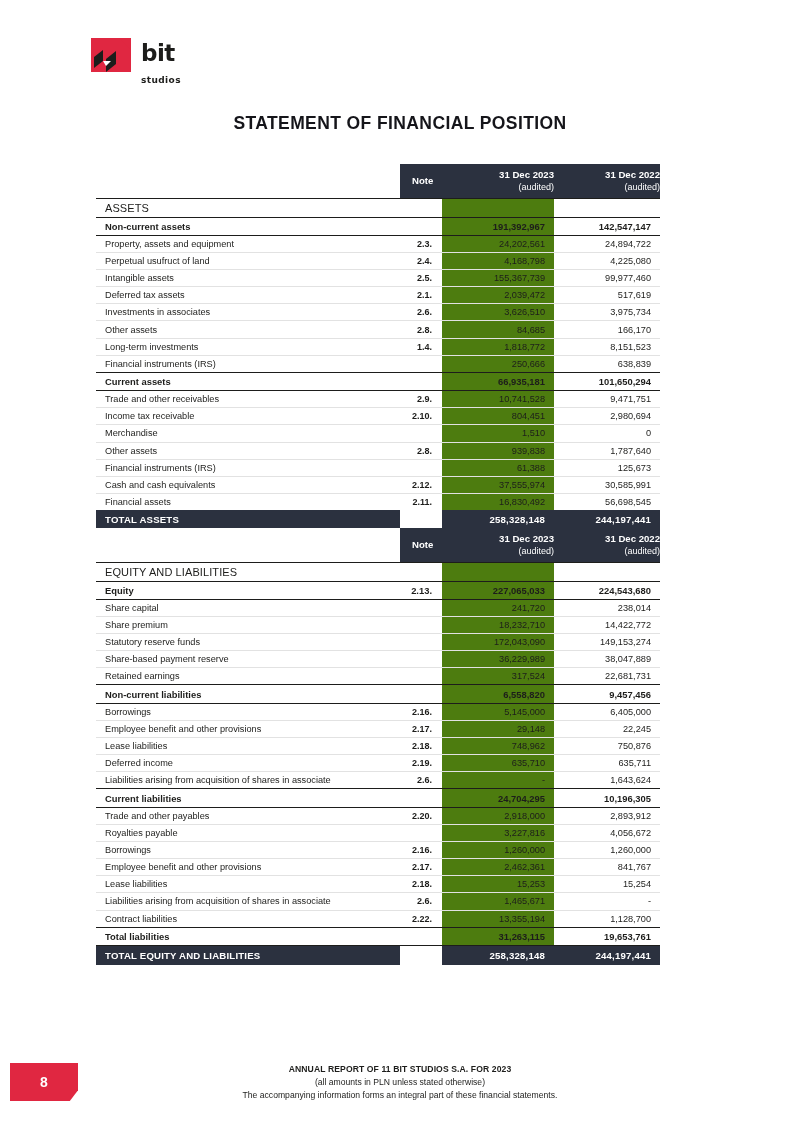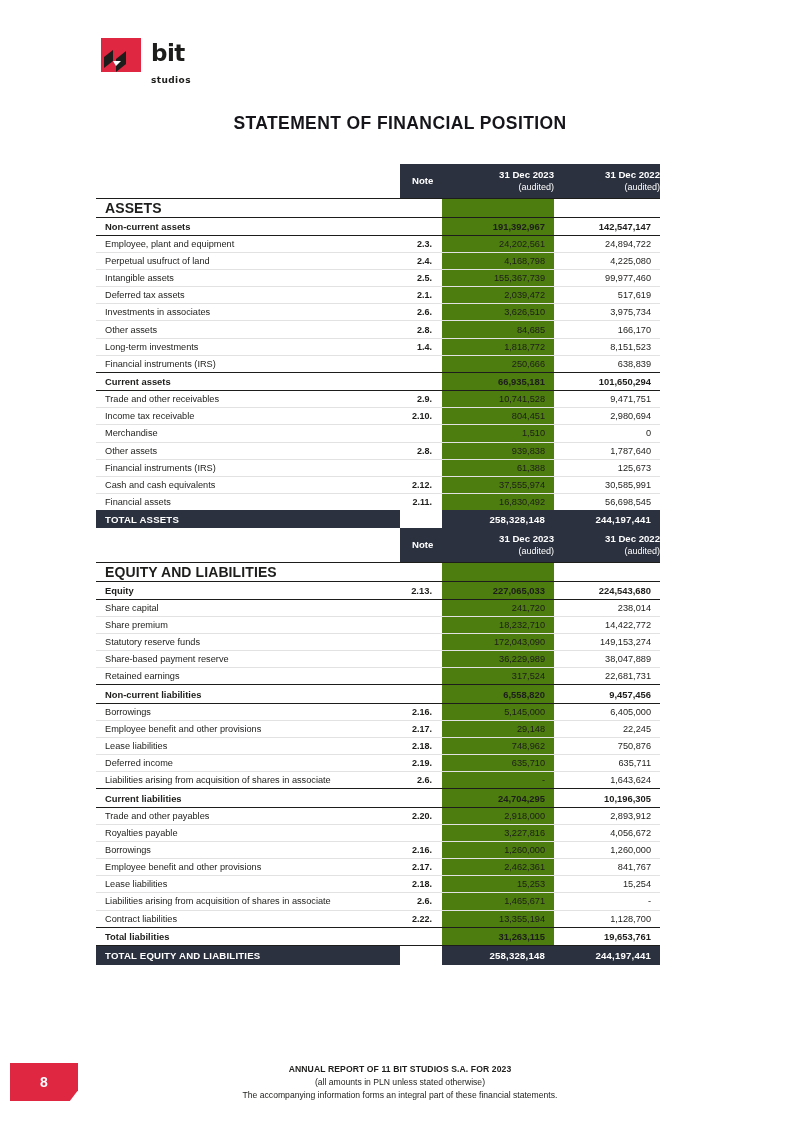--- a/index.html
+++ b/index.html
@@ -12,21 +12,21 @@
     height: 1131px;
     position: relative;
     font-family: "Liberation Sans", sans-serif;
     color: #1d1d1b;
     overflow: hidden;
   }
 
   
   .logo-wrap {
     position: absolute;
-    left: 101px;
+    left: 91px;
     top: 38px;
     width: 110px;
     height: 46px;
     text-decoration: underline;
   }
   .logo-mark {
     position: absolute;
     left: 0;
     top: 0;
     width: 46px;
@@ -135,22 +135,22 @@
   }
   td.num {
     text-align: right;
     padding-right: 9px;
     font-variant-numeric: tabular-nums;
   }
   td.y1 { background: #4d7c0f; }
 
   
   tr.r-section td {
-    font-weight: bold;
-    font-size: 14px;
+    font-weight: normal;
+    font-size: 11px;
     height: 17.5px;
   }
   tr.r-section td.label { letter-spacing: 0.1px; }
   tr.r-caption td {
     border-top: 1.6px solid #1d1d1b;
     border-bottom: 1.1px solid #1d1d1b;
   }
   tr.r-subtotal td {
     font-weight: bold;
     font-size: 9.4px;
@@ -270,21 +270,21 @@
         <td class="num y1"></td>
         <td class="num y2"></td>
       </tr>
       <tr class="r-subtotal">
         <td class="label">Non-current assets</td>
         <td class="note"></td>
         <td class="num y1">191,392,967</td>
         <td class="num y2">142,547,147</td>
       </tr>
       <tr class="r-item">
-        <td class="label">Employee, plant and equipment</td>
+        <td class="label">Property, assets and equipment</td>
         <td class="note">2.3.</td>
         <td class="num y1">24,202,561</td>
         <td class="num y2">24,894,722</td>
       </tr>
       <tr class="r-item">
         <td class="label">Perpetual usufruct of land</td>
         <td class="note">2.4.</td>
         <td class="num y1">4,168,798</td>
         <td class="num y2">4,225,080</td>
       </tr>

